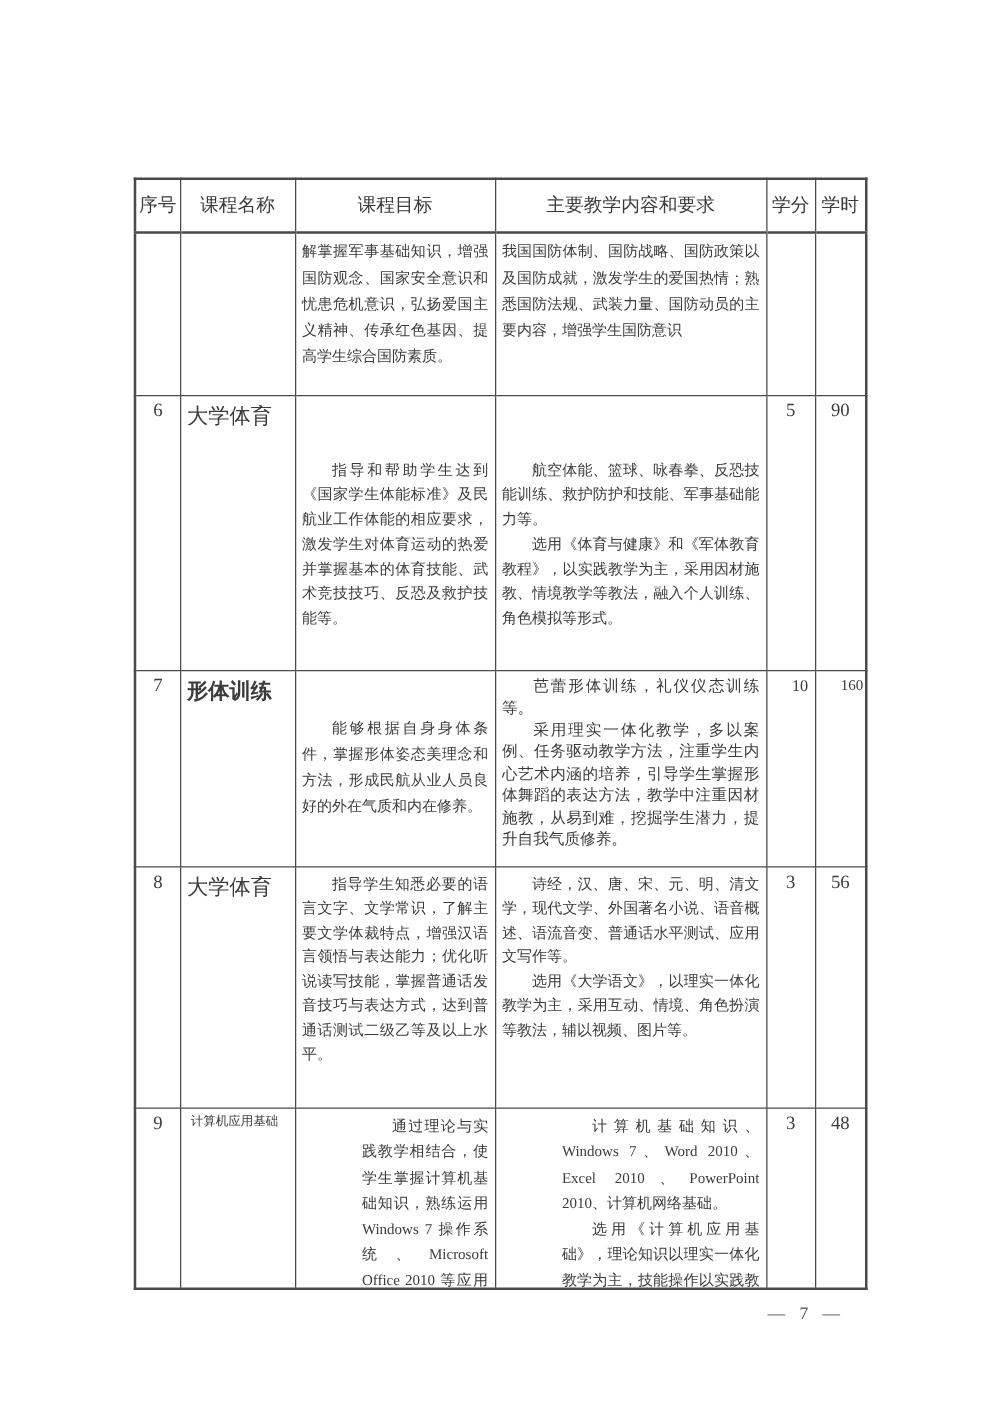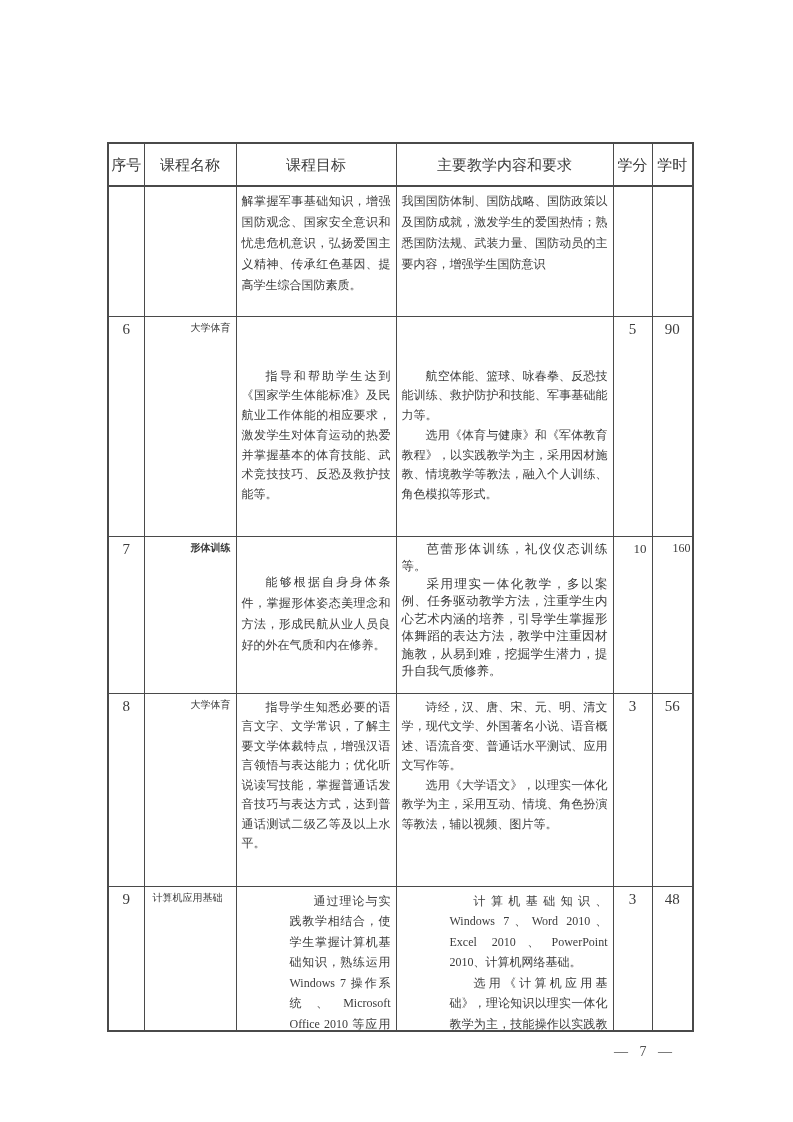--- a/index.html
+++ b/index.html
@@ -34,24 +34,24 @@
   }
   .cellbox{overflow:hidden;padding:4px 5px;}
   .obj-box,.cont-box{
     font-size:12px;line-height:21px;
     text-align:justify;text-justify:inter-ideograph;
   }
   .para{margin:0;text-indent:2em;}
   .para.noindent{text-indent:0;}
   td.no-cell,td.credit-cell,td.hours-cell,td.name-cell{vertical-align:middle;}
   td.no-cell{text-align:center;font-size:15px;}
-  td.name-cell{text-align:right;font-size:10px;}
+  td.name-cell{text-align:left;font-size:17px;}
   td.name-cell.small-name{font-size:10px;text-align:left;}
   td.name-cell.small-name .cellbox{padding:2px 4px 2px 8px;line-height:18px;}
-  td.name-cell.bold{font-weight:bold;padding-left:24px;}
+  td.name-cell.bold{font-weight:bold;}
   td.credit-cell,td.hours-cell{text-align:center;font-size:15px;}
   .small-num{font-size:12px;padding-left:20px;}
   .mid-num{font-size:13px;text-align:right;}
 
   tr.row-cont  .cellbox{height:120px;}
   tr.row-6     .cellbox{height:165px;}
   tr.row-7     .cellbox{height:147px;}
   tr.row-8     .cellbox{height:183px;}
   tr.row-9     .cellbox{height:135px;}
   td.no-cell .cellbox,td.name-cell .cellbox,td.credit-cell .cellbox,td.hours-cell .cellbox{height:auto;}

